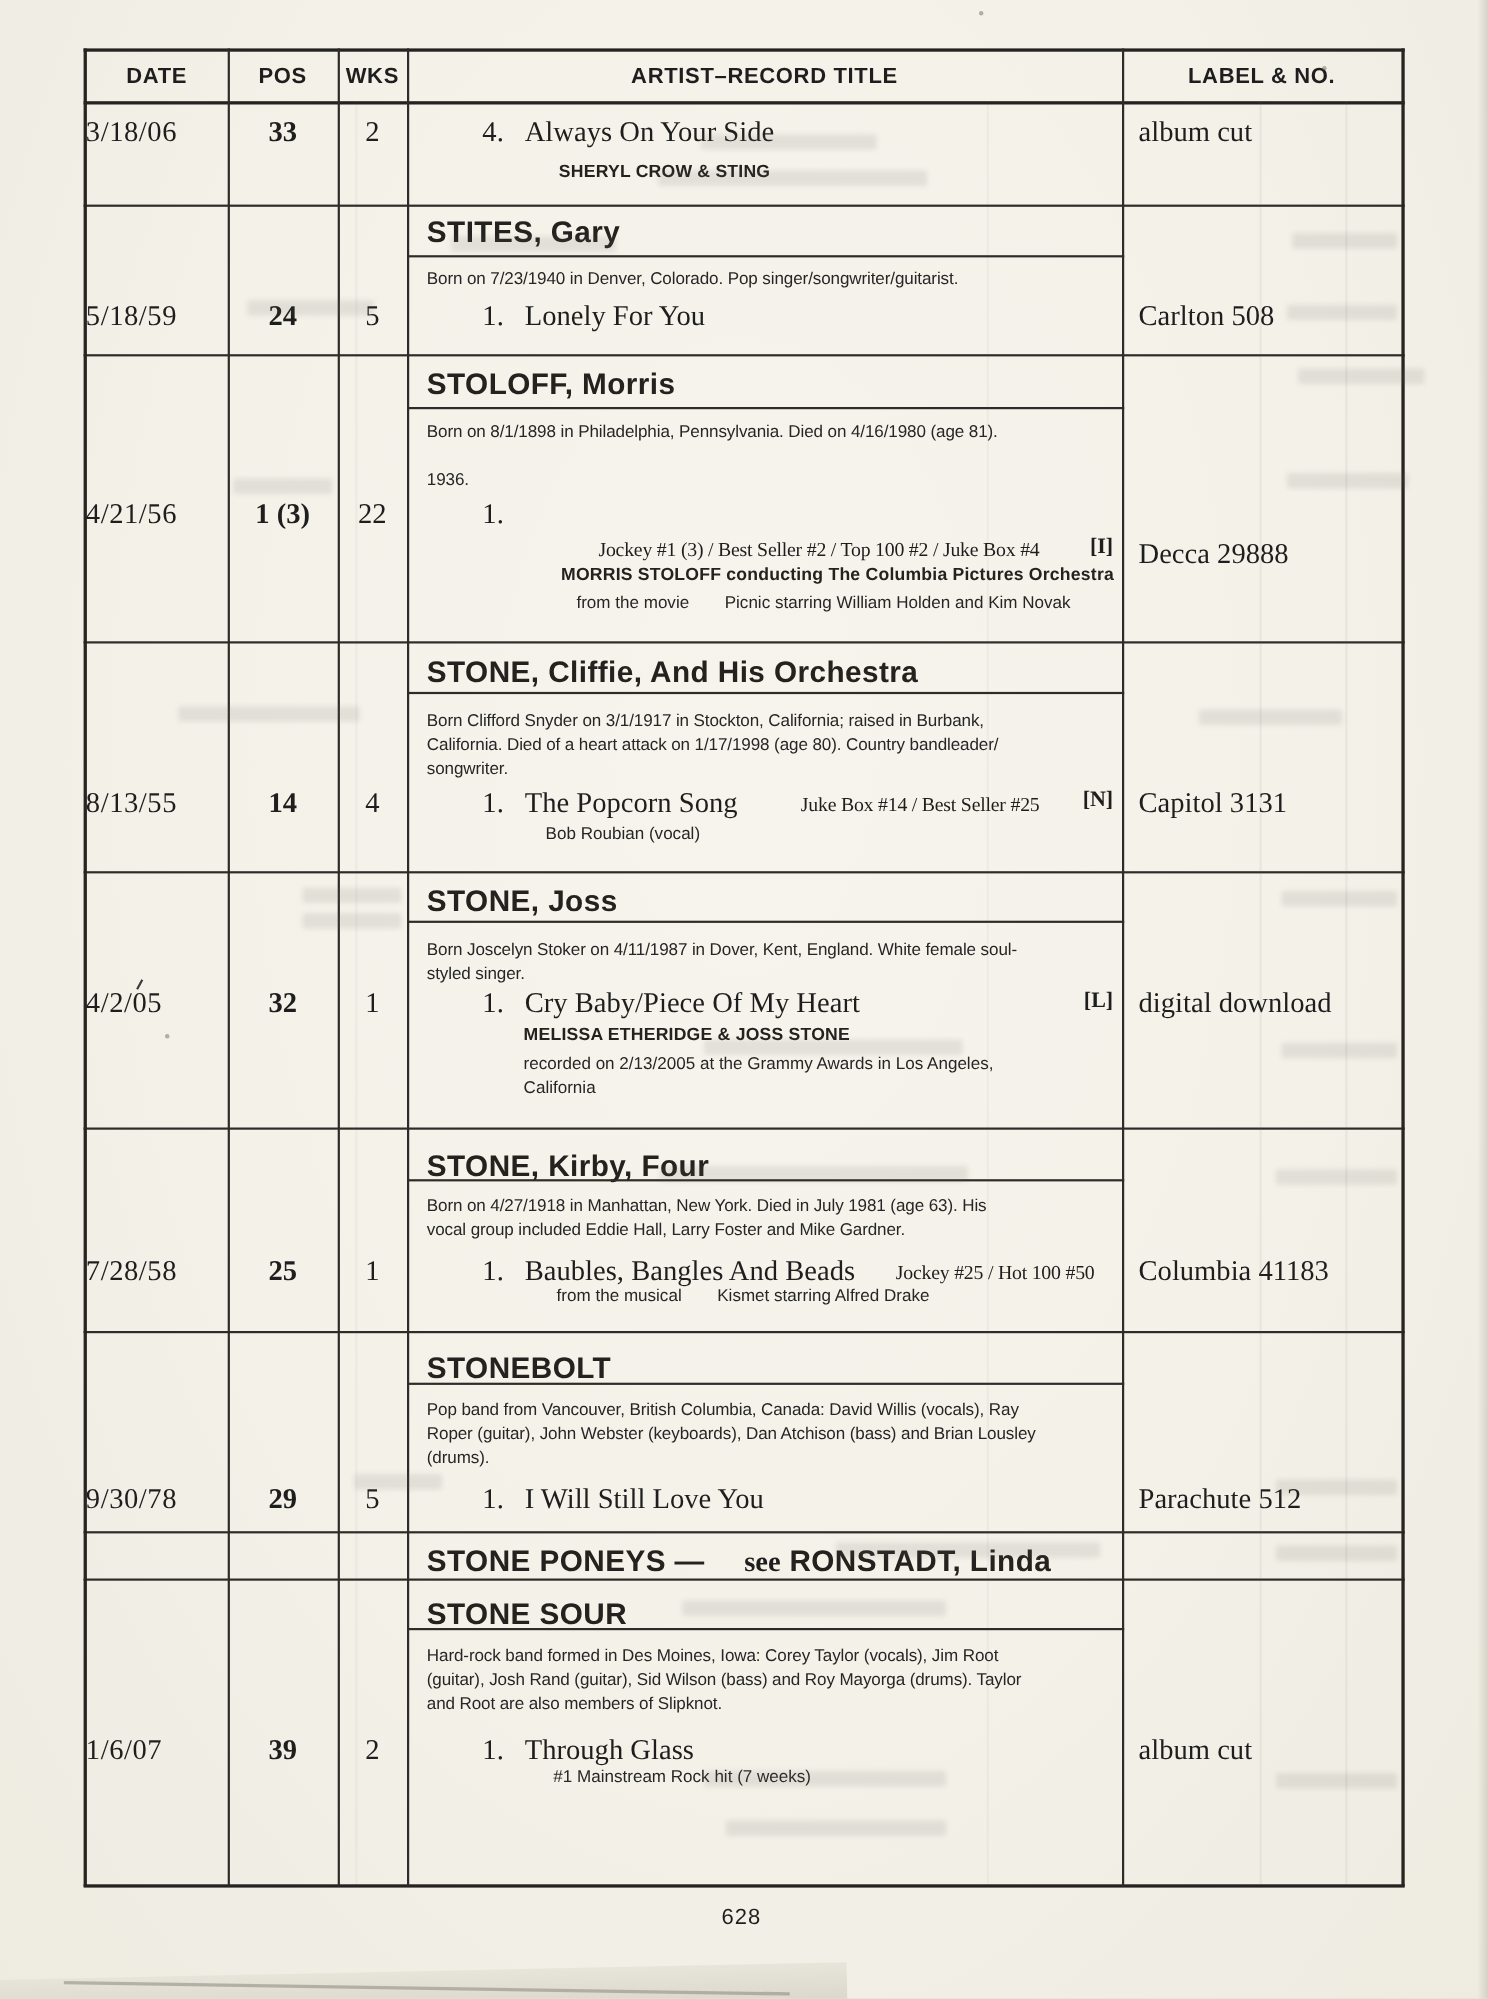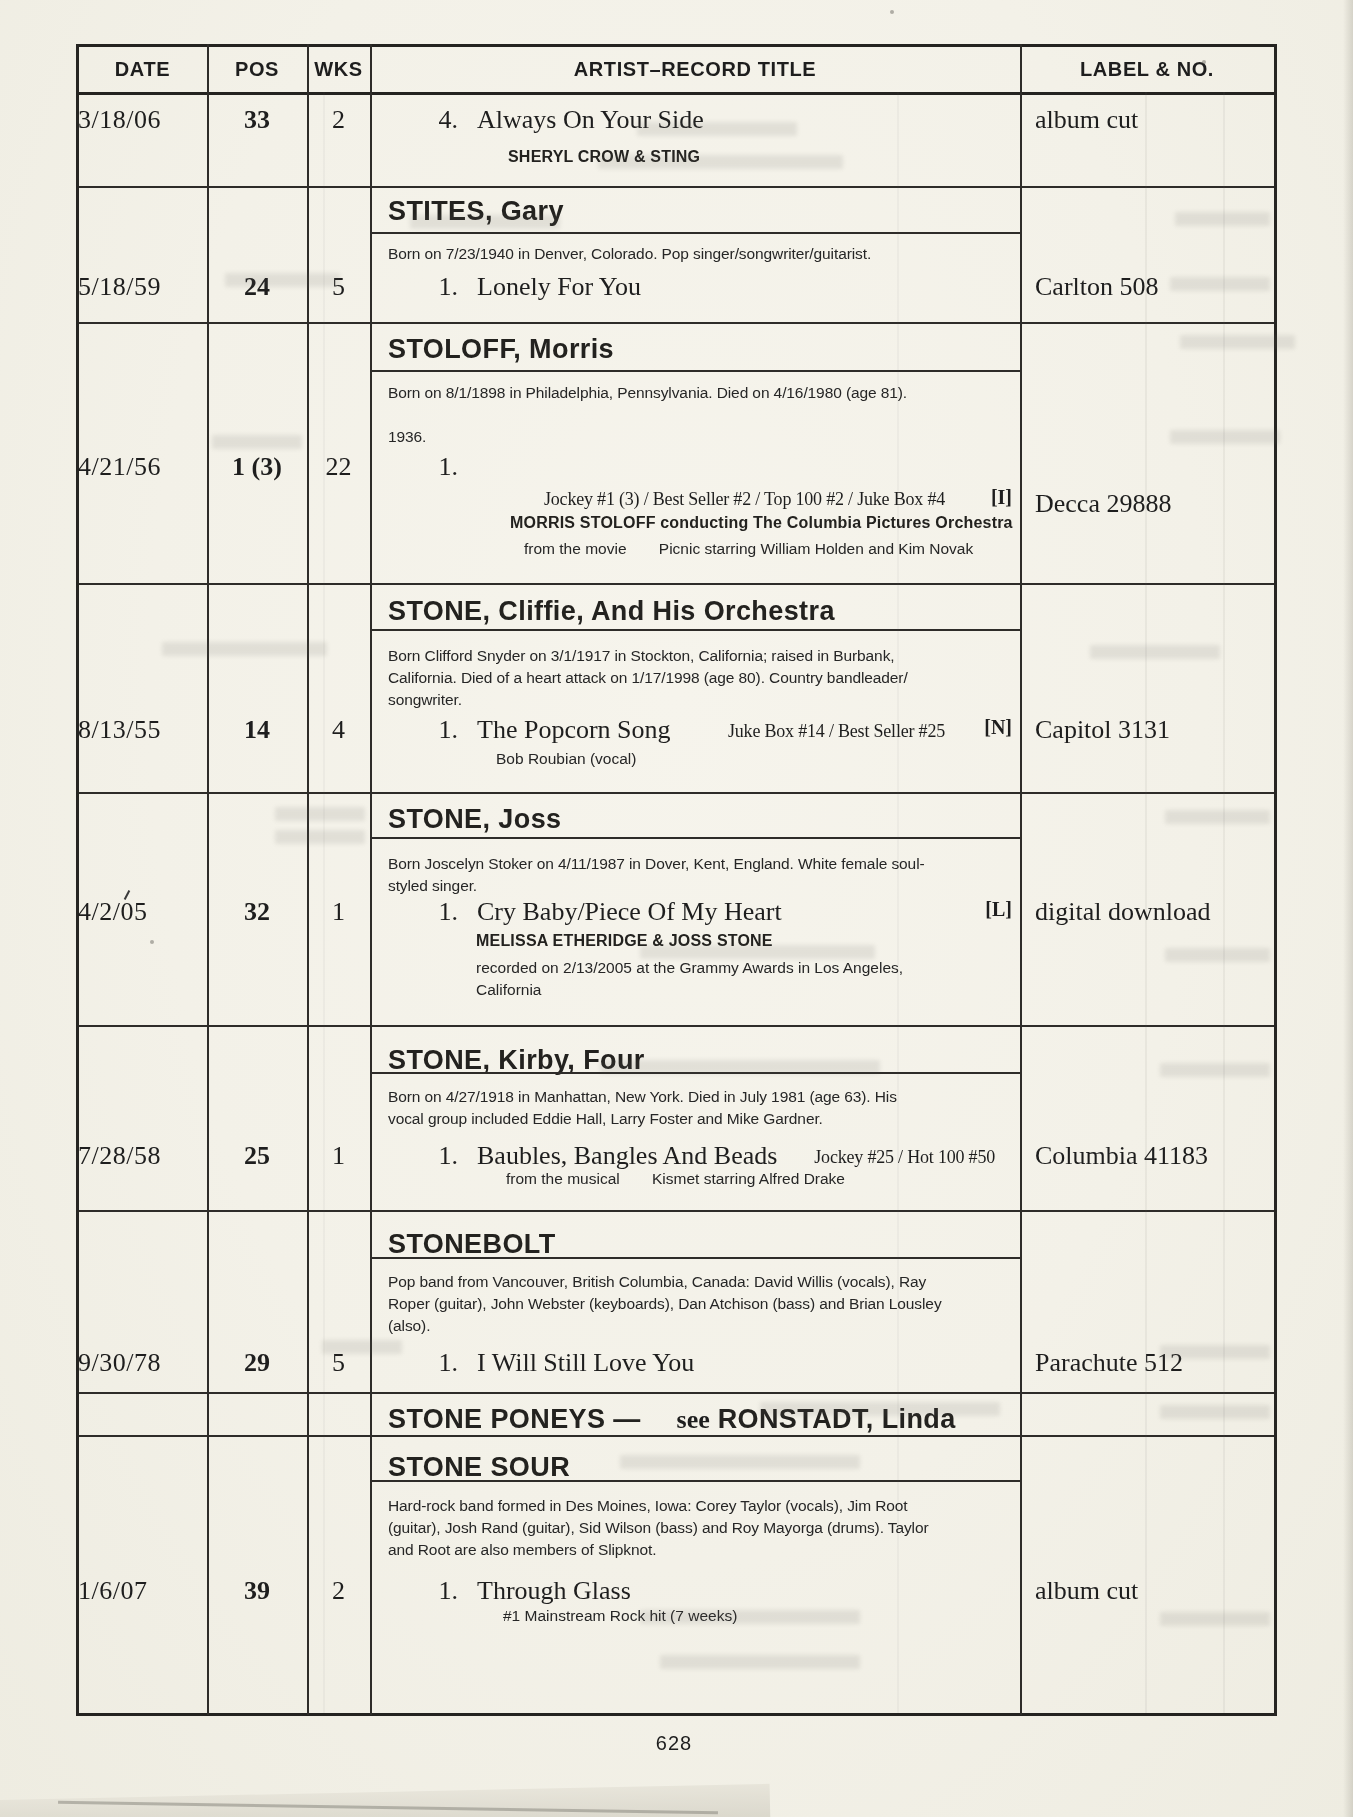--- a/index.html
+++ b/index.html
@@ -147,21 +147,21 @@
   <div class="t sf num" style="top:1141px">1.</div>
   <div class="t sf title" style="top:1141px">Baubles, Bangles And Beads</div>
   <div class="t sf hits" style="left:650px;top:1147px;width:345px">Jockey #25 / Hot 100 #50</div>
   <div class="t note" style="left:506px;top:1170px"><span>from the musical </span><span class="it">Kismet</span><span> starring Alfred Drake</span></div>
   <div class="t sf label" style="top:1141px">Columbia 41183</div>
 
   <div class="t aname" style="top:1229px">STONEBOLT</div>
   <div class="ul" style="top:1257px"></div>
   <div class="t bio" style="top:1293px">Roper (guitar), John Webster (keyboards), Dan Atchison (bass) and Brian Lousley</div>
   <div class="t bio" style="top:1271px">Pop band from Vancouver, British Columbia, Canada: David Willis (vocals), Ray</div>
-  <div class="t bio" style="top:1315px">(also).</div>
+  <div class="t bio" style="top:1315px">(drums).</div>
   <div class="t sf date" style="top:1348px">9/30/78</div>
   <div class="t sf pos" style="top:1348px">29</div>
   <div class="t sf wks" style="top:1348px">5</div>
   <div class="t sf num" style="top:1348px">1.</div>
   <div class="t sf title" style="top:1348px">I Will Still Love You</div>
   <div class="t sf label" style="top:1348px">Parachute 512</div>
 
   <div class="t" style="left:388px;top:1404px">
     <span class="aname" style="position:static">STONE PONEYS — </span><span class="sf it b" style="font-size:26px">see</span><span class="aname" style="position:static"> RONSTADT, Linda</span>
   </div>

